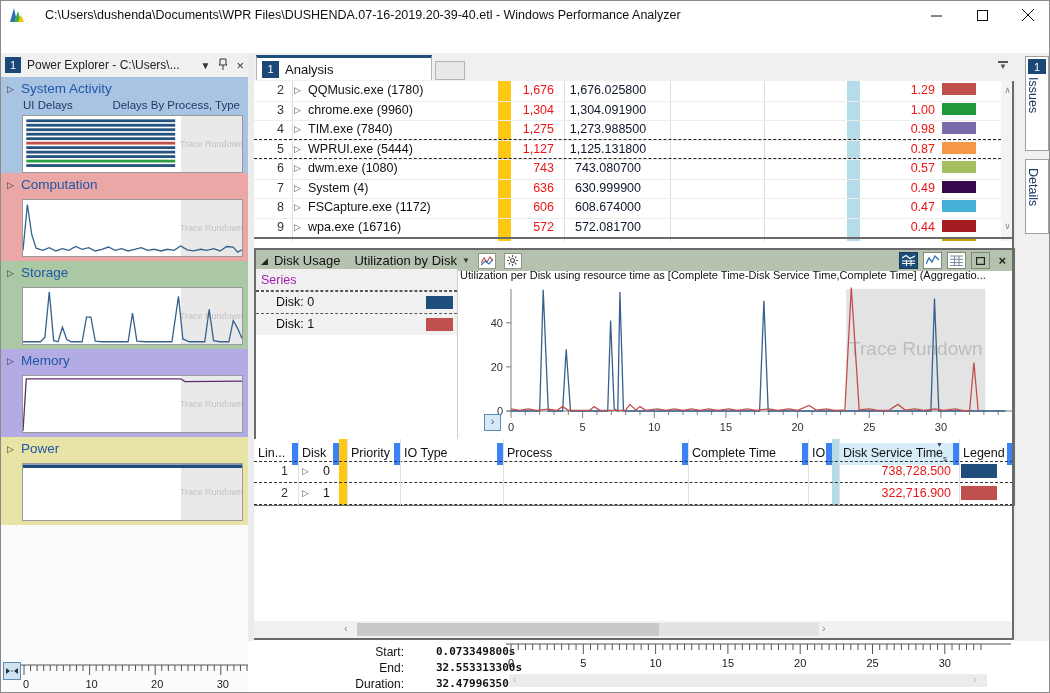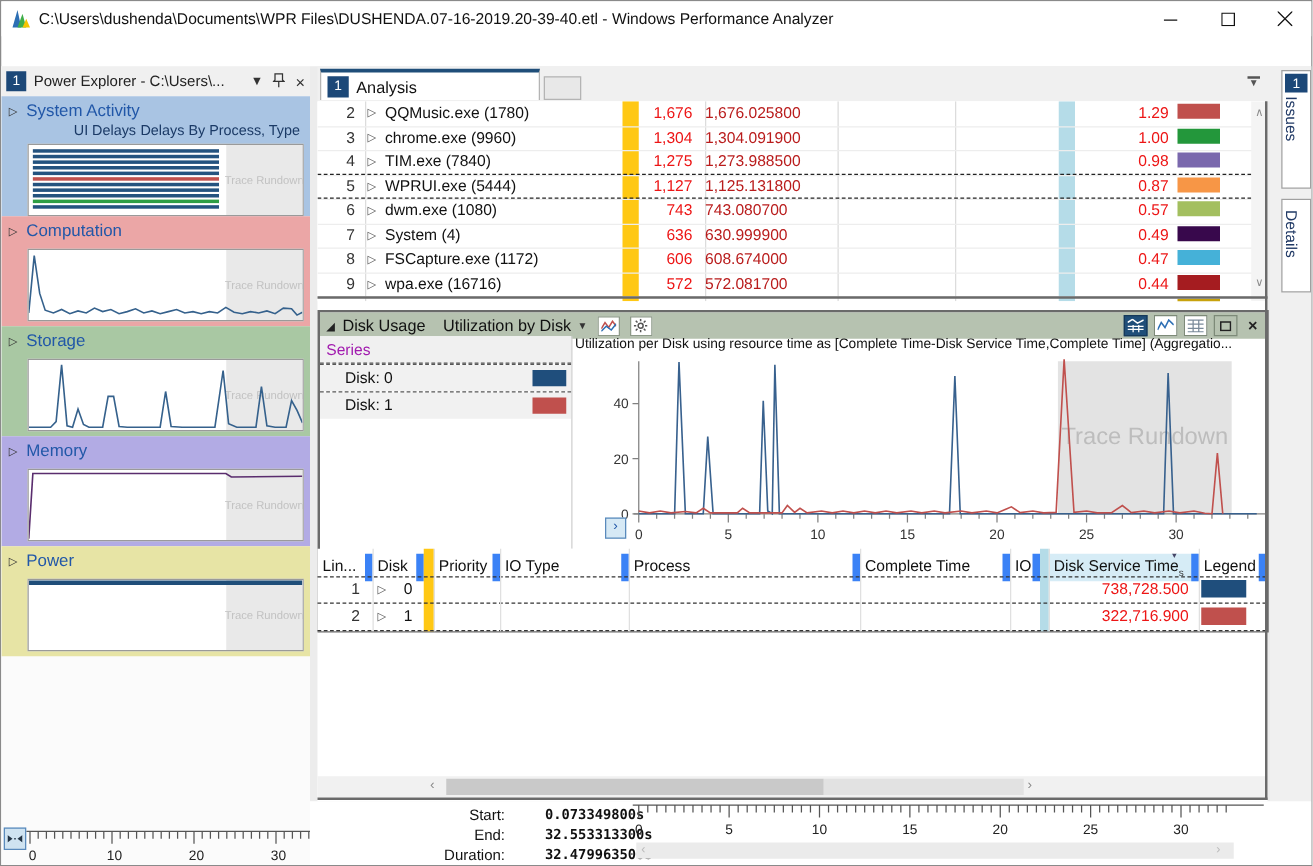--- a/index.html
+++ b/index.html
@@ -20,21 +20,21 @@
   .ge-header{position:absolute;left:0;top:0;width:247px;height:24px;background:#f0f0f0;display:flex;align-items:center;}
   .num-badge{background:#1c4878;color:#fff;font-size:11px;width:16px;height:16px;display:flex;align-items:center;justify-content:center;margin-left:4px;flex:0 0 auto;}
   .ge-title{font-size:12px;color:#222;margin-left:6px;white-space:nowrap;overflow:hidden;flex:1;}
   .ge-hicon{font-size:10px;color:#333;padding:0 4px;}
   .ge-sections{position:absolute;left:0;top:24px;width:247px;}
   .ge-sec{position:relative;width:247px;height:88px;}
   .ge-sec.first{height:96px;}
   .ge-sec-title{position:absolute;left:6px;top:4px;display:flex;align-items:center;}
   .ge-exp{font-size:9px;color:#333;width:14px;}
   .ge-name{font-size:13.5px;color:#2157a8;}
-  .ge-sub{position:absolute;left:22px;right:8px;top:22px;display:flex;justify-content:space-between;font-size:11.5px;color:#1b3a66;margin-left:36px;}
+  .ge-sub{position:absolute;left:22px;right:8px;top:22px;display:flex;justify-content:space-between;font-size:11.5px;color:#1b3a66;}
   .ge-thumb{position:absolute;left:21px;width:219px;height:56px;background:#fff;border:1px solid #9a9a9a;overflow:hidden;}
   .ge-rundown{position:absolute;right:0;top:0;bottom:0;width:28%;background:#e9e9e9;display:flex;align-items:center;justify-content:center;}
   .ge-rundown span{font-size:9px;color:#c2c2c2;white-space:nowrap;}
   .ge-thumb svg{position:absolute;left:0;top:0;width:100%;height:100%;}
   
   .tabstrip{position:absolute;left:253px;top:0;width:762px;height:28px;background:#f0f0f0;}
   .tab-analysis{position:absolute;left:2px;top:2px;width:176px;height:25px;background:#fff;border:1px solid #b4b4b4;border-top:3px solid #1f4e79;border-bottom:none;box-sizing:border-box;display:flex;align-items:center;}
   .tab-analysis .num-badge{width:17px;height:17px;margin-left:5px;}
   .tab-analysis-label{font-size:13px;color:#111;margin-left:6px;}
   .tab-new{position:absolute;left:181px;top:8px;width:30px;height:19px;background:#e8e8e8;border:1px solid #b4b4b4;box-sizing:border-box;}
@@ -44,21 +44,21 @@
   
   .main-bg{position:absolute;left:253px;top:28px;width:760px;height:560px;background:#fff;}
   .ptable{position:absolute;left:253px;top:28px;width:760px;height:160px;background:#fff;overflow:hidden;}
   .vstripe{position:absolute;top:0;}
   .prow{position:absolute;left:0;width:760px;height:19.5px;border-bottom:1px solid #ededed;}
   .prow span{position:absolute;top:2px;font-size:12.5px;white-space:nowrap;}
   .pnum{left:0;width:30px;text-align:right;color:#333;}
   .pexp{left:40px;font-size:9px !important;color:#555;top:4px !important;}
   .pname{left:54px;color:#111;}
   .pv1{left:230px;width:70px;text-align:right;color:#ed1515;}
-  .pv2{left:310px;width:88px;text-align:left;color:#b91c1c;}
+  .pv2{left:310px;width:88px;text-align:center;color:#0f172a;}
   .ppct{left:620px;width:61px;text-align:right;color:#ed1515;}
   .psw{position:absolute;left:688px;top:3.5px;width:34px;height:12px;}
   .gline{position:absolute;top:0;width:1px;height:160px;background:#dcdcdc;}
   .dashline{position:absolute;left:0;width:747px;height:0;border-top:1px dashed #222;}
   .tscroll{position:absolute;left:747px;top:0;width:13px;height:160px;background:#f4f4f4;text-align:center;}
   .tscroll span{font-size:9px;color:#8a8a8a;position:absolute;left:0;width:13px;}
   
   .dpanel{position:absolute;left:253px;top:195px;width:761px;height:258px;border:2px solid #6a6a6a;box-sizing:border-box;background:#fff;}
   .dheader{position:absolute;left:255px;top:197px;width:757px;height:21px;background:#b6c2b0;display:flex;align-items:center;}
   .dh-collapse{font-size:9px;color:#222;margin-left:5px;}
@@ -120,21 +120,21 @@
 <body>
 
 <div class="screen">
 
   <div class="titlebar">
     <svg class="abs" style="left:8px;top:6px;" width="16" height="16" viewBox="0 0 16 16">
       <polygon points="1,15 5,1 8,15" fill="#2d6fb4"></polygon>
       <polygon points="5,15 9,4 12,15" fill="#3fae49"></polygon>
       <polygon points="9,15 12,8 15,15" fill="#f5c400"></polygon>
     </svg>
-    <div class="title-text" style="margin-left:30px;">C:\Users\dushenda\Documents\WPR Files\DUSHENDA.07-16-2019.20-39-40.etl - Windows Performance Analyzer</div>
+    <div class="title-text" style="margin-left:44px;">C:\Users\dushenda\Documents\WPR Files\DUSHENDA.07-16-2019.20-39-40.etl - Windows Performance Analyzer</div>
     <div class="winbtns">
       <div class="winbtn">
         <svg width="11" height="11" viewBox="0 0 11 11">
             <line x1="0" y1="6" x2="11" y2="6" stroke="#111" stroke-width="1"></line>
           </svg>
       </div>
       <div class="winbtn">
         <svg width="11" height="11" viewBox="0 0 11 11">
             <rect x="0.5" y="0.5" width="10" height="10" fill="none" stroke="#111" stroke-width="1"></rect>
           </svg>

